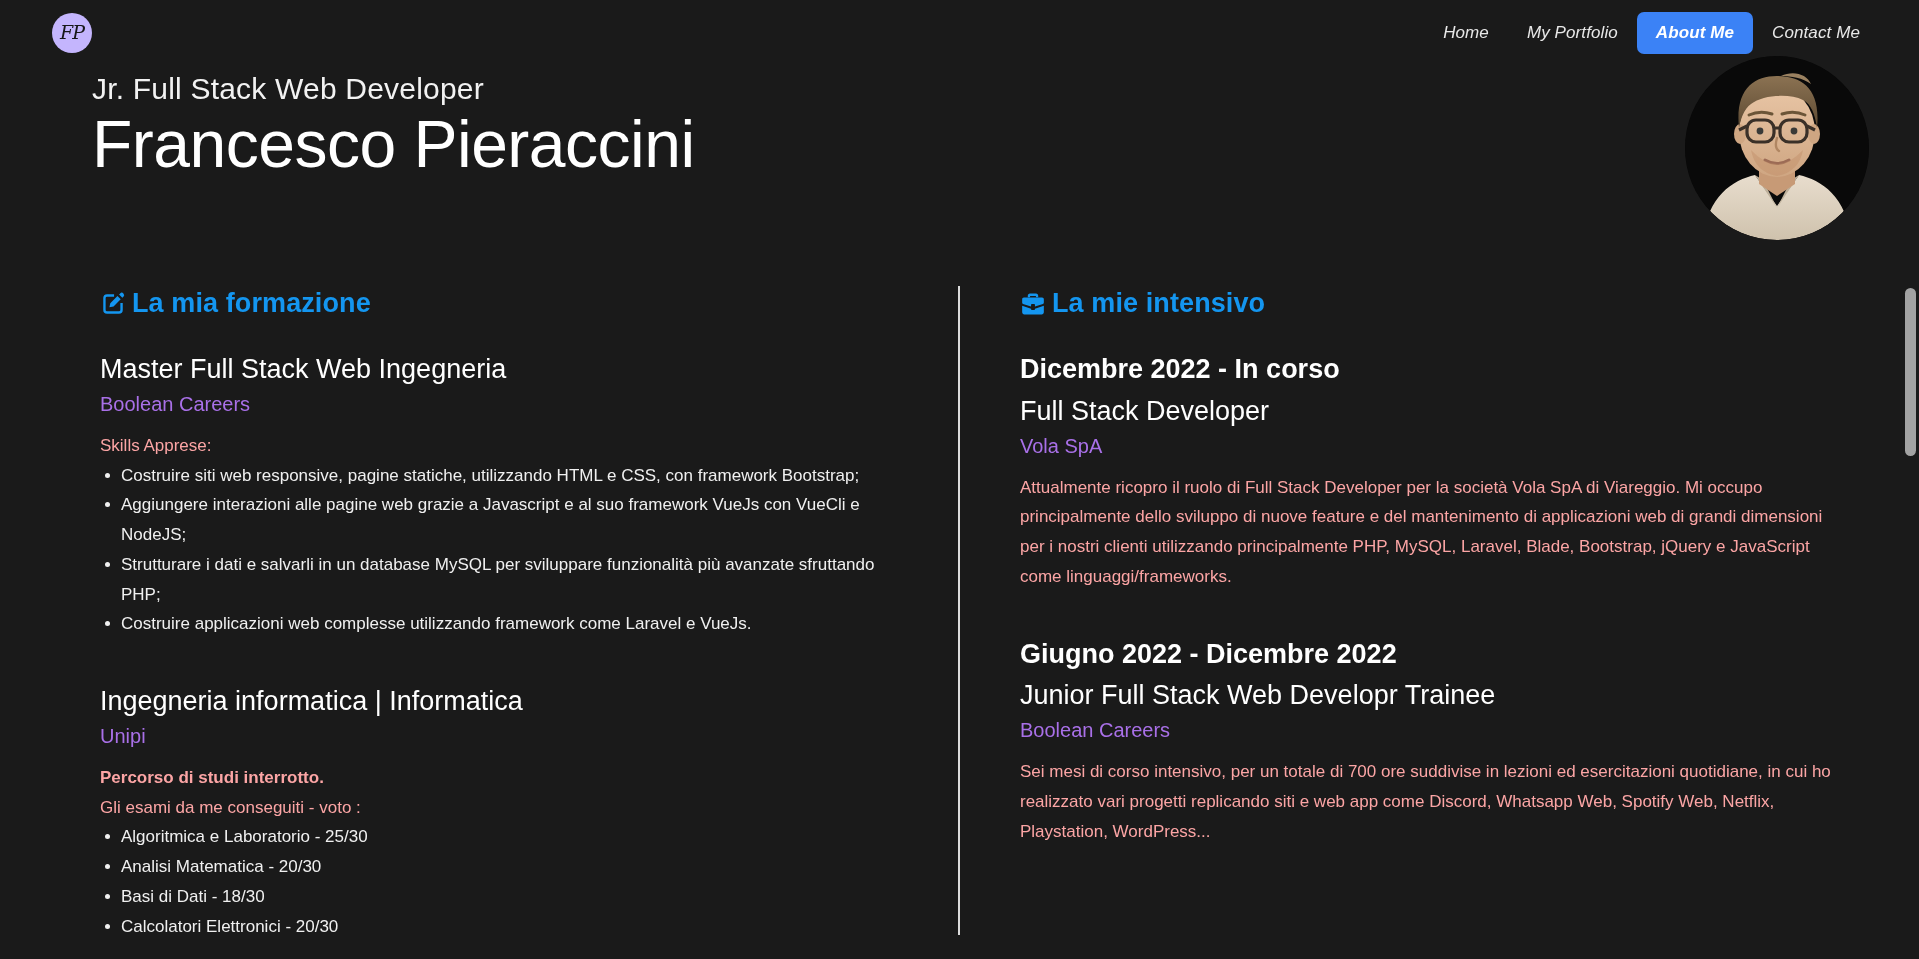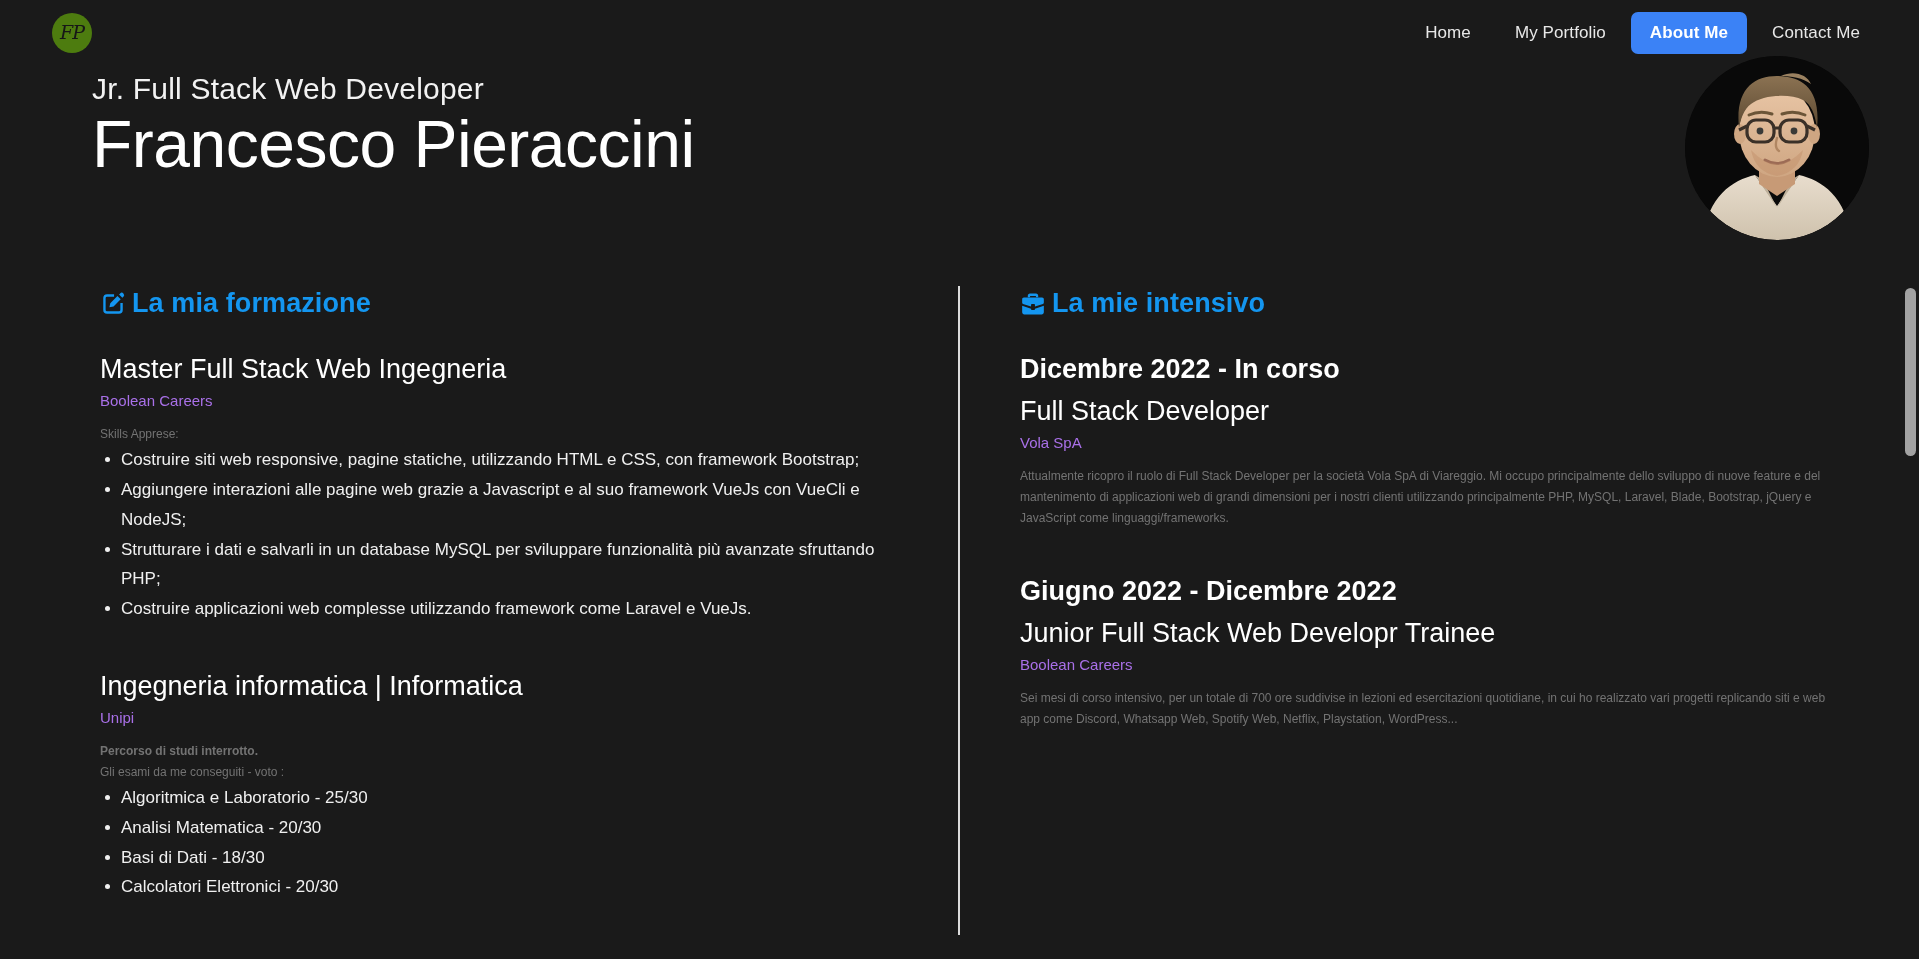--- a/index.html
+++ b/index.html
@@ -25,41 +25,42 @@
     display: flex;
     align-items: center;
     padding: 0 40px 0 52px;
     z-index: 5;
   }
 
   .logo {
     width: 40px;
     height: 40px;
     border-radius: 50%;
-    background: #4d7c0f;
+    background: #c4b5fd;
     display: flex;
     align-items: center;
     justify-content: center;
     flex: 0 0 auto;
   }
   .logo-text {
     font-family: "DejaVu Serif", "Liberation Serif", serif;
     font-style: italic;
     font-size: 19px;
     color: #171717;
     letter-spacing: -1px;
     line-height: 1;
     transform: translateY(-1px);
   }
 
   .nav-links {
     margin-left: auto;
     display: flex;
     align-items: center;
-    gap: 6px;
+    gap: 0;
+    font-style: italic;
   }
 
   .nav-link {
     font-size: 17px;
     color: #e8e8e8;
     padding: 11px 19px;
     border-radius: 7px;
     text-decoration: none;
     white-space: nowrap;
     letter-spacing: 0.1px;
@@ -154,30 +155,30 @@
     margin-bottom: 4px;
   }
   .entry-date {
     font-size: 27px;
     font-weight: 700;
     color: #ffffff;
     line-height: 1.25;
     margin-bottom: 8px;
   }
   .entry-org {
-    font-size: 15px;
+    font-size: 20px;
     color: #a970e8;
     line-height: 1.3;
     margin-bottom: 14px;
   }
 
   .body-text {
-    font-size: 12px;
+    font-size: 17px;
     line-height: 1.75;
-    color: #737373;
+    color: #fca5a5;
   }
   .body-text.bold { font-weight: 700; }
 
   ul.bullets {
     list-style: none;
     margin: 0;
     padding: 0;
   }
   ul.bullets li {
     position: relative;

